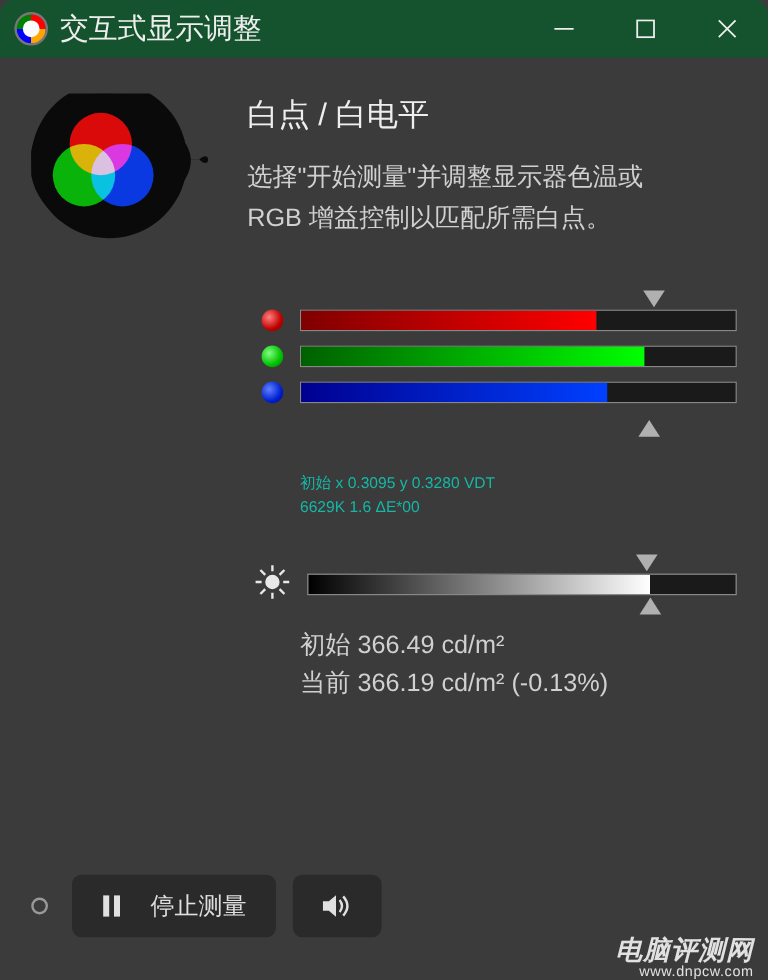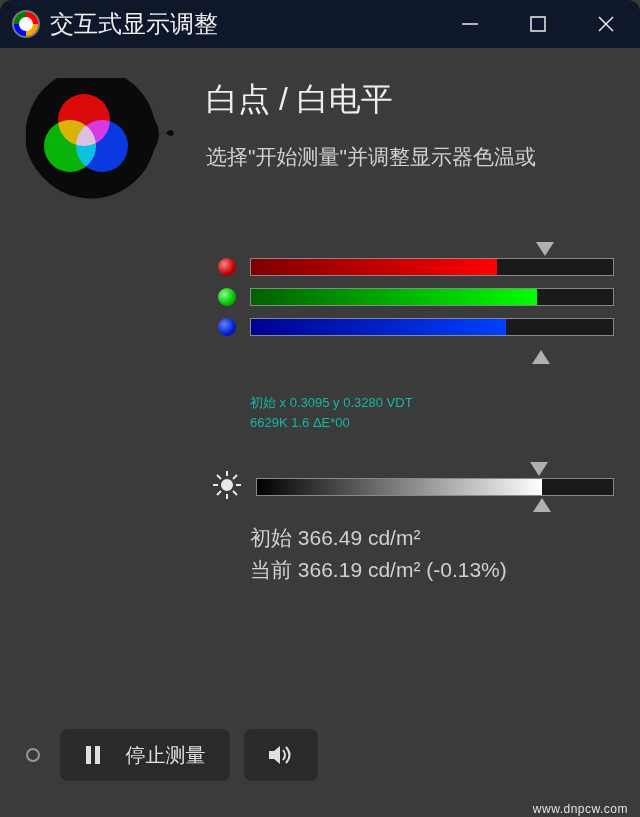--- a/index.html
+++ b/index.html
@@ -12,21 +12,21 @@
     color: #d0d0d0;
     position: relative;
     overflow: hidden;
     border-radius: 12px;
   }
   .titlebar {
     display: flex;
     align-items: center;
     height: 48px;
     padding: 0 0 0 12px;
-    background: #0f172a;
+    background: #14532d;
   }
   .app-icon {
     width: 28px;
     height: 28px;
     border-radius: 50%;
     background: conic-gradient(red 0 25%, orange 25% 50%, blue 50% 75%, green 75% 100%);
     border: 2px solid #777;
     margin-right: 10px;
     flex-shrink: 0;
     position: relative;
@@ -61,21 +61,21 @@
     align-items: flex-start;
   }
   .rgb-badge {
     flex-shrink: 0;
     width: 150px;
     height: 130px;
     position: relative;
   }
   .main-col { flex: 1; }
   .heading {
-    font-size: 32px;
+    font-size: 26px;
     color: #eee;
     font-weight: 500;
     margin-bottom: 18px;
   }
   .desc {
     font-size: 21px;
     line-height: 1.6;
     color: #d0d0d0;
   }
   .sliders {
@@ -258,20 +258,21 @@
         <path d="M 118 30 Q 148 55 118 84" fill="#0a0a0a"></path>
         <circle cx="58" cy="42" r="26" fill="#d80000" style="mix-blend-mode:screen"></circle>
         <circle cx="44" cy="68" r="26" fill="#00b000" style="mix-blend-mode:screen"></circle>
         <circle cx="76" cy="68" r="26" fill="#0030e0" style="mix-blend-mode:screen"></circle>
       </svg>
     </div>
     <div class="main-col">
       <div class="heading">白点 / 白电平</div>
       <div class="desc">
         <span>选择"开始测量"并调整显示器色温或</span><br>
+        <span>RGB 增益控制以匹配所需白点。</span>
       </div>
     </div>
   </div>
 
   <div class="sliders">
     <div class="slider-group">
       <div class="slider-marker marker-top" style="left:calc(32px + (100% - 32px) * 0.81 - 9px)"></div>
       <div class="slider-row">
         <div class="color-dot red-dot"></div>
         <div class="slider-track">
@@ -342,14 +343,15 @@
       <svg width="24" height="20" viewBox="0 0 24 20" fill="#e0e0e0">
           <path d="M0 6 L5 6 L11 1 L11 19 L5 14 L0 14 Z"></path>
           <path d="M14 5 Q18 10 14 15" stroke="#e0e0e0" stroke-width="2" fill="none"></path>
           <path d="M17 2 Q24 10 17 18" stroke="#e0e0e0" stroke-width="2" fill="none"></path>
         </svg>
     </span>
   </div>
 </div>
 
 <div class="watermark">
+  <div class="wm1">电脑评测网</div>
   <div class="wm2">www.dnpcw.com</div>
 </div>
 
 </body></html>

